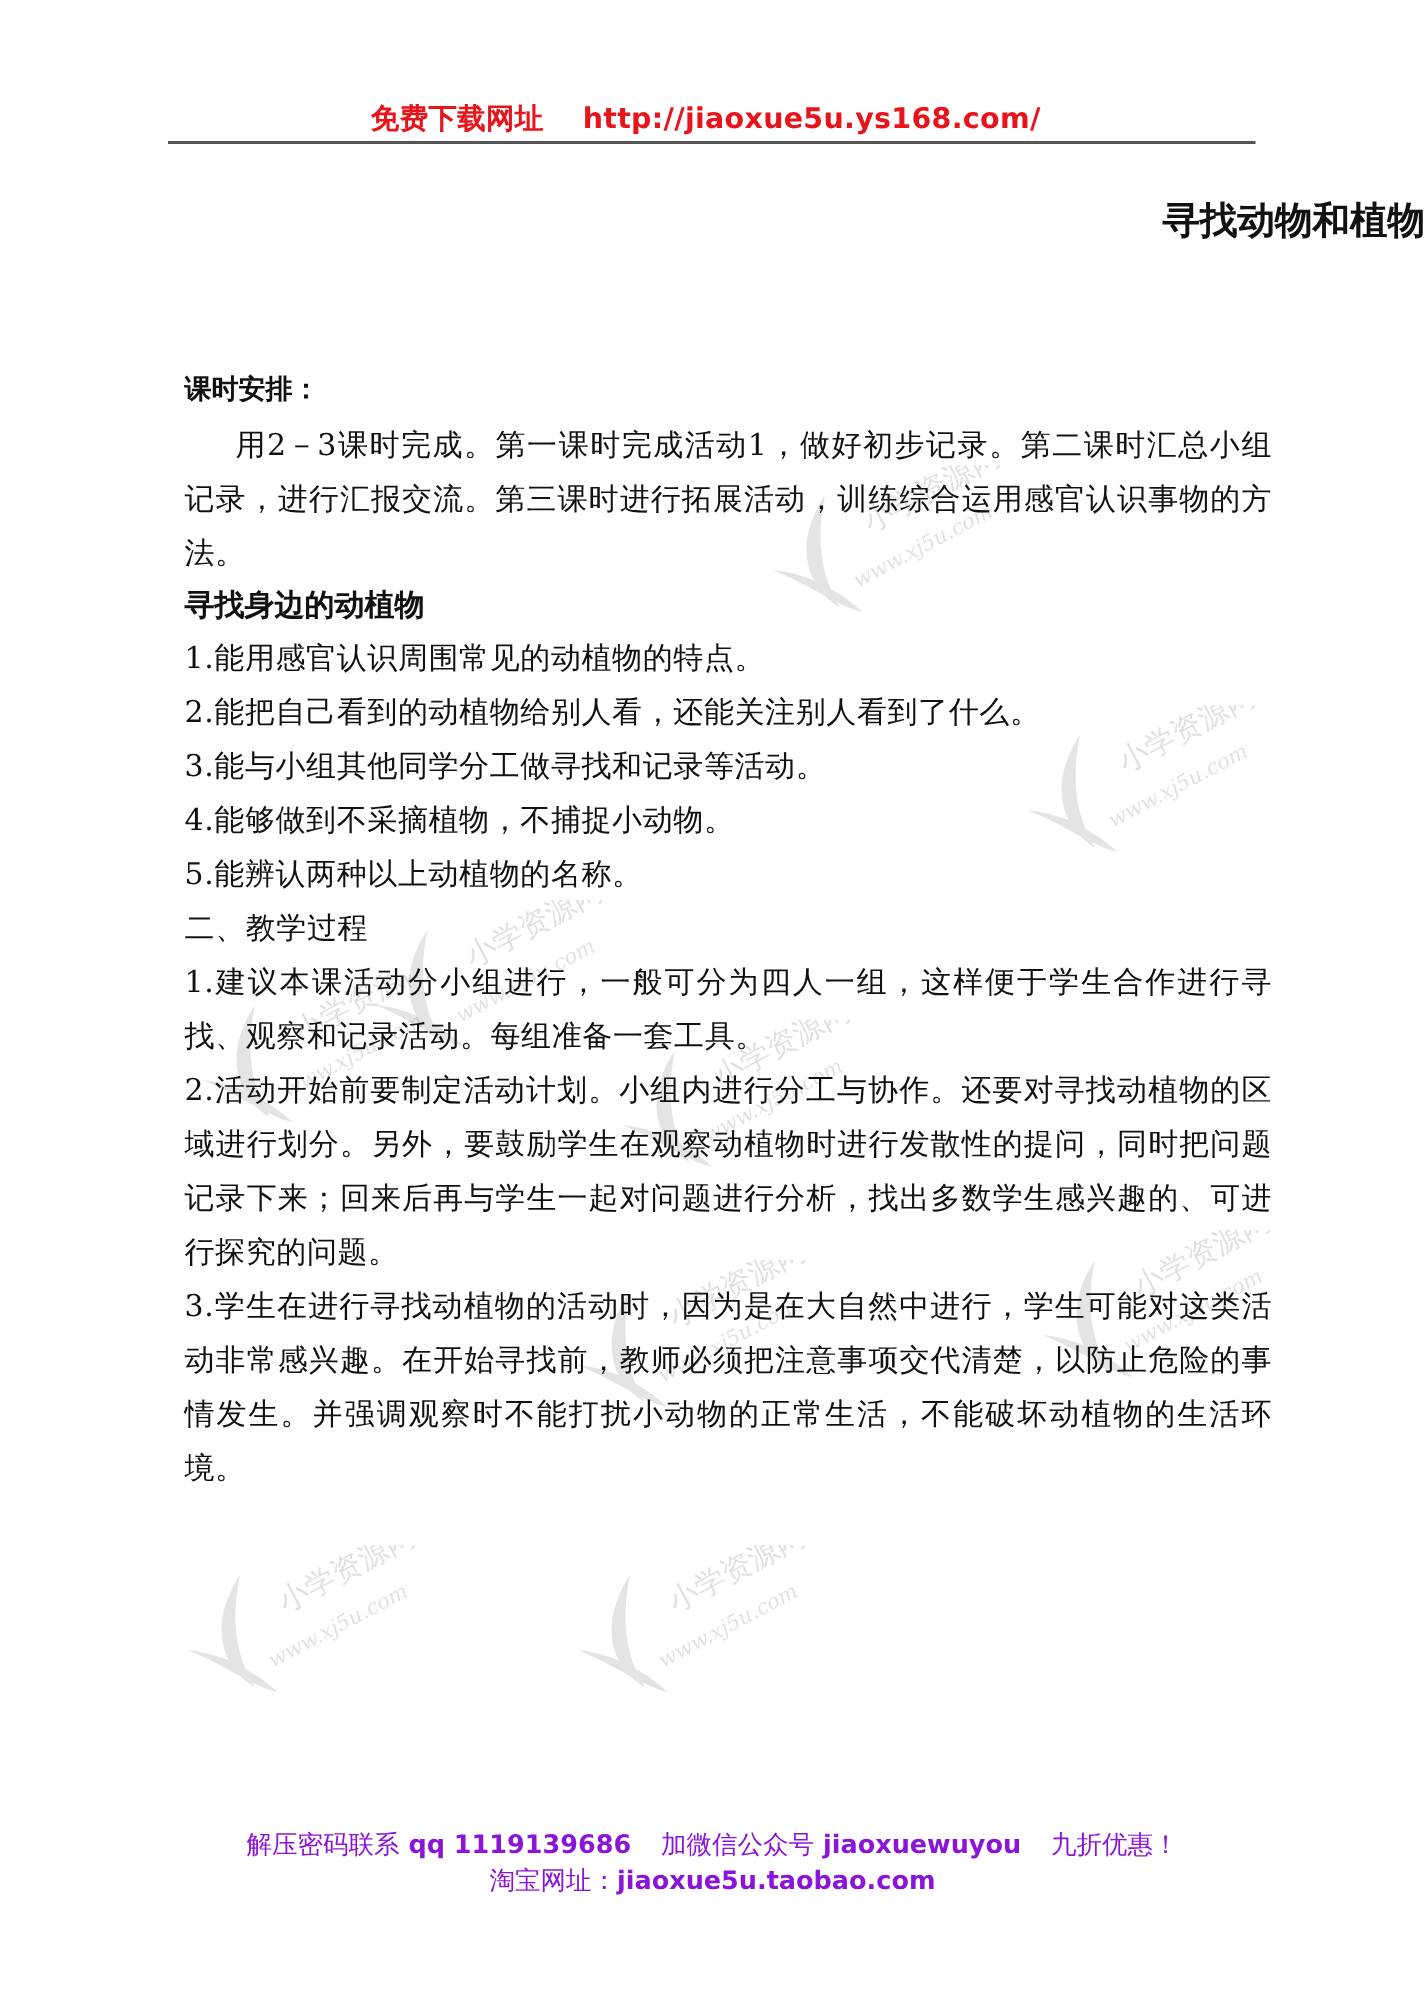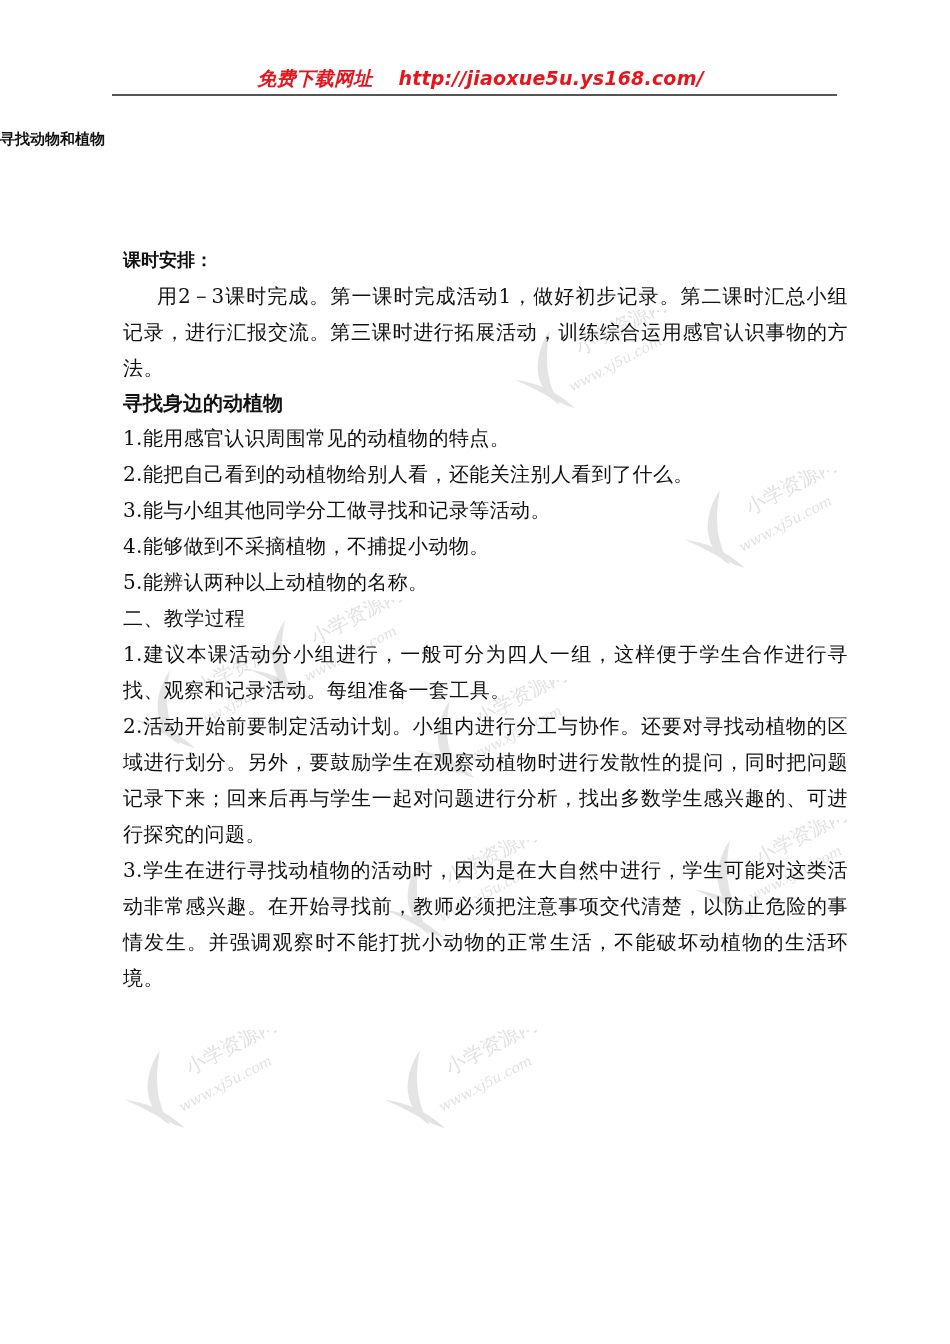--- a/index.html
+++ b/index.html
@@ -15,49 +15,48 @@
       font-family: "DejaVu Serif", "Liberation Serif", serif;
       color: #111111;
     }
     .page {
       position: absolute;
       left: 0; top: 0;
       width: 950px; height: 1344px;
     }
     .header {
       position: absolute;
-      left: 118px;
+      left: 108px;
       top: 66px;
       width: 725px;
       text-align: center;
       font-family: "DejaVu Sans", "Liberation Sans", sans-serif;
       font-weight: bold;
       font-size: 19px;
       color: #e8141c;
       white-space: nowrap;
       letter-spacing: 0.2px;
-      font-style: italic;
     }
     .header .gap { display: inline-block; width: 26px; }
     .header-rule {
       position: absolute;
       left: 112px;
       top: 94px;
       width: 725px;
       height: 2px;
       background: #555555;
     }
     .title {
       position: absolute;
       left: 0;
       top: 130px;
-      width: 828px;
-      text-align: left;
-      font-family: "DejaVu Sans", "Liberation Sans", sans-serif;
-      font-size: 15px;
+      width: 950px;
+      text-align: right;
+      font-family: "DejaVu Sans", "Liberation Sans", sans-serif;
+      font-size: 25px;
       font-weight: bold;
       color: #111;
     }
     .content {
       position: absolute;
       left: 123px;
       top: 246px;
       width: 725px;
     }
     .schedule-heading {
@@ -198,14 +197,26 @@
     <p class="para">2.能把自己看到的动植物给别人看，还能关注别人看到了什么。</p>
     <p class="para">3.能与小组其他同学分工做寻找和记录等活动。</p>
     <p class="para">4.能够做到不采摘植物，不捕捉小动物。</p>
     <p class="para">5.能辨认两种以上动植物的名称。</p>
     <p class="para">二、教学过程</p>
     <p class="para">1.建议本课活动分小组进行，一般可分为四人一组，这样便于学生合作进行寻找、观察和记录活动。每组准备一套工具。</p>
     <p class="para">2.活动开始前要制定活动计划。小组内进行分工与协作。还要对寻找动植物的区域进行划分。另外，要鼓励学生在观察动植物时进行发散性的提问，同时把问题记录下来；回来后再与学生一起对问题进行分析，找出多数学生感兴趣的、可进行探究的问题。</p>
     <p class="para">3.学生在进行寻找动植物的活动时，因为是在大自然中进行，学生可能对这类活动非常感兴趣。在开始寻找前，教师必须把注意事项交代清楚，以防止危险的事情发生。并强调观察时不能打扰小动物的正常生活，不能破坏动植物的生活环境。</p>
   </div>
 
+  <div class="footer">
+    <div>
+      <span class="cn">解压密码联系</span>
+      <span>qq 1119139686</span><span class="sp"></span>
+      <span class="cn">加微信公众号</span>
+      <span>jiaoxuewuyou</span><span class="sp"></span>
+      <span class="cn">九折优惠！</span>
+    </div>
+    <div>
+      <span class="cn">淘宝网址：</span><span>jiaoxue5u.taobao.com</span>
+    </div>
+  </div>
 
 </div>
 
 </body></html>

